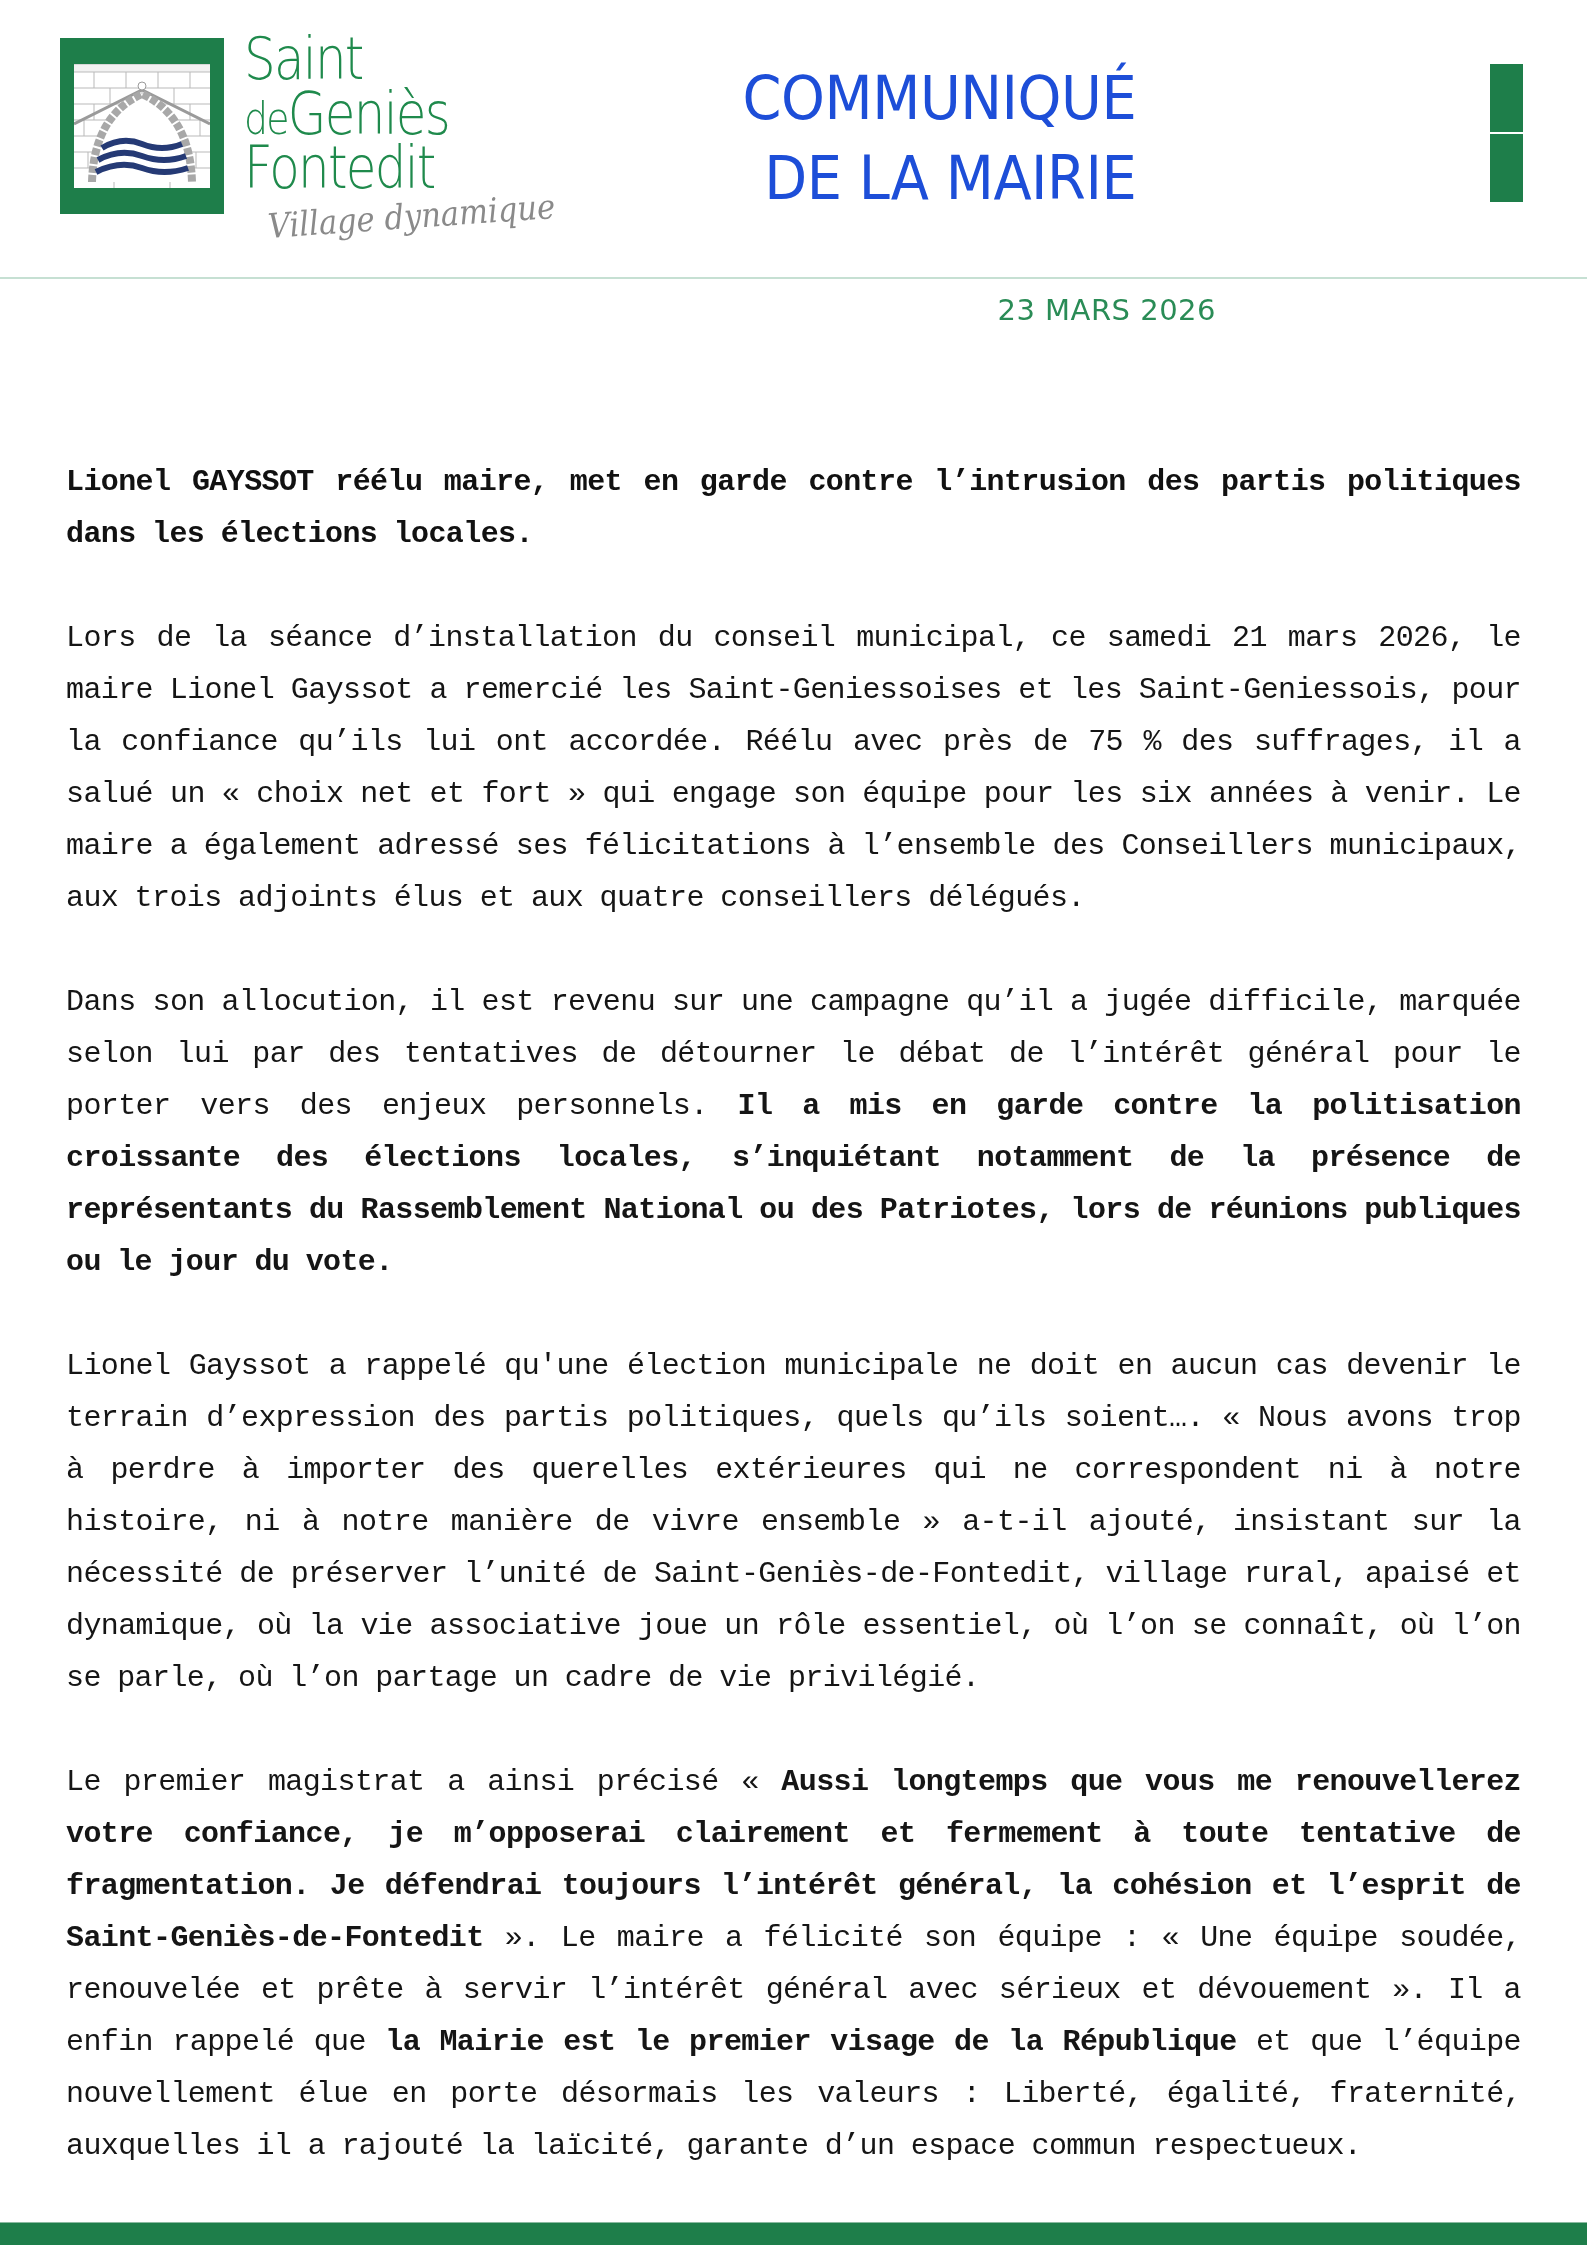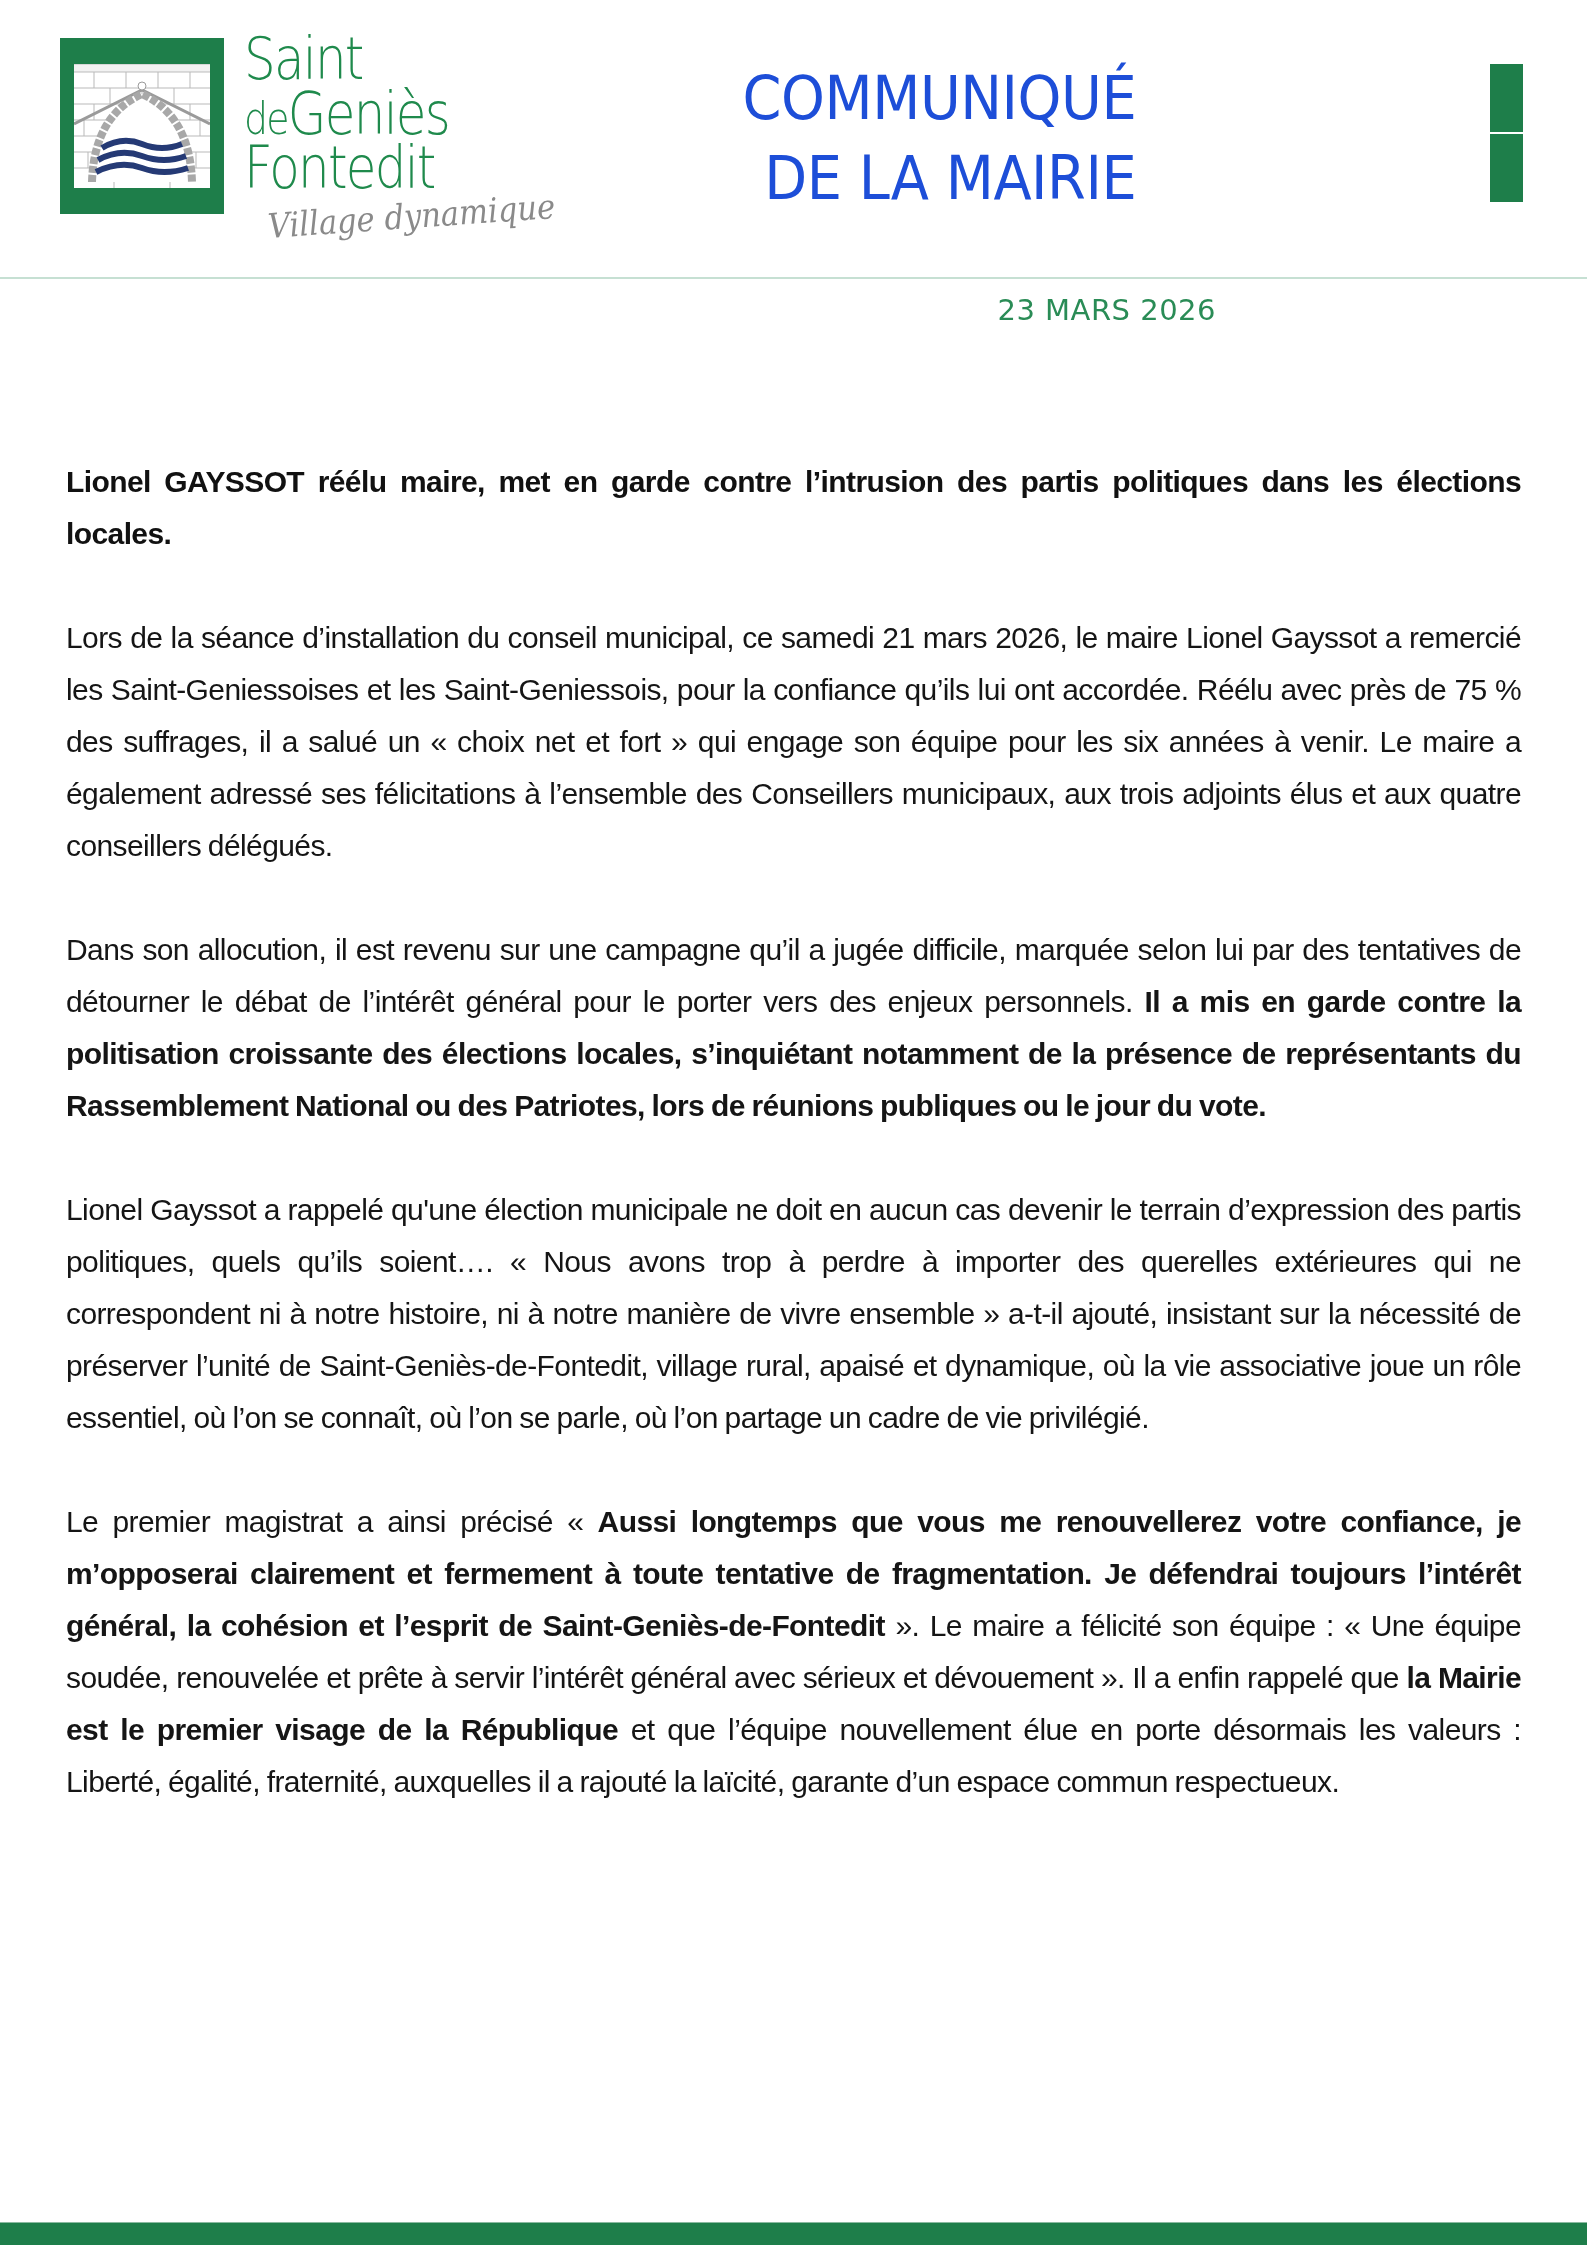--- a/index.html
+++ b/index.html
@@ -35,21 +35,21 @@
 
   .title-block { position:absolute; right:123px; top:58px; text-align:right; font-family:"DejaVu Sans", sans-serif; font-size:60px; line-height:80px; color:#1d4ed8; font-weight:400; letter-spacing:-0.5px; }
   .title-block span { display:block; transform:scaleX(0.93); transform-origin:right; }
   .title-bar { position:absolute; left:1490px; top:64px; width:33px; height:138px; }
   .title-bar .seg { position:absolute; left:0; width:33px; background:#1e7e4a; }
   .title-bar .s1 { top:0; height:68px; }
   .title-bar .s2 { top:70px; height:68px; }
 
   .date { position:absolute; right:43px; top:293px; font-family:"DejaVu Sans", sans-serif; font-size:29px; color:#2a8c56; letter-spacing:0.5px;text-align:right; }
 
-  .article { position:absolute; left:66px; top:456px; width:1455px; font-family:Liberation Sans, sans-serif; }
+  .article { position:absolute; left:66px; top:456px; width:1455px; font-family:Liberation Mono, monospace; }
   .article p { margin:0; font-size:30px; line-height:52px; text-align:justify; letter-spacing:-0.6px; word-spacing:-1px; }
   .article .headline { font-weight:700; font-size:30px; line-height:52px; margin-bottom:52px; text-align:justify; }
   .article .para { margin-bottom:52px; color:#151515; }
   .article b { font-weight:700; }
 
   .footer-bar { position:absolute; left:0; top:2222px; width:1587px; height:23px; background:#1e7e4a; border-top:1px solid #8ab9a0; }
 </style>
 </head>
 <body>
 

